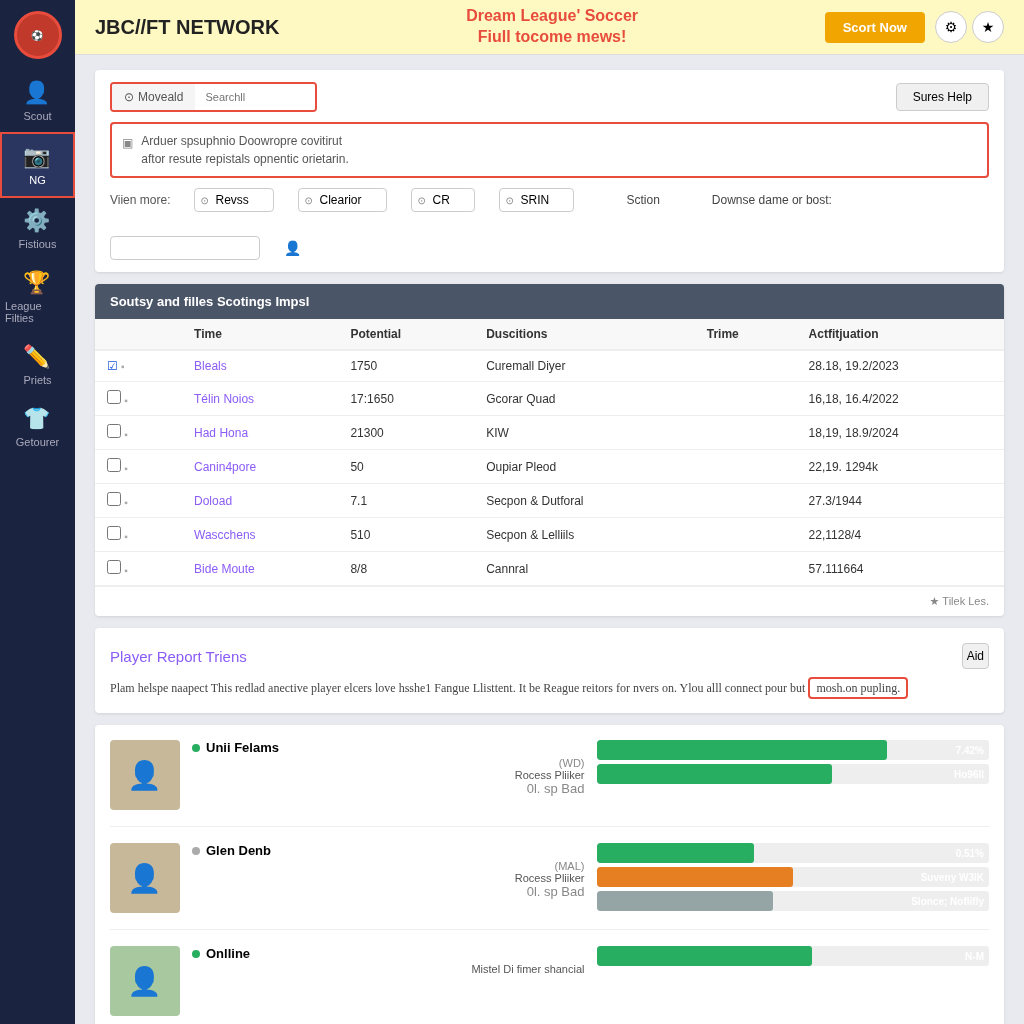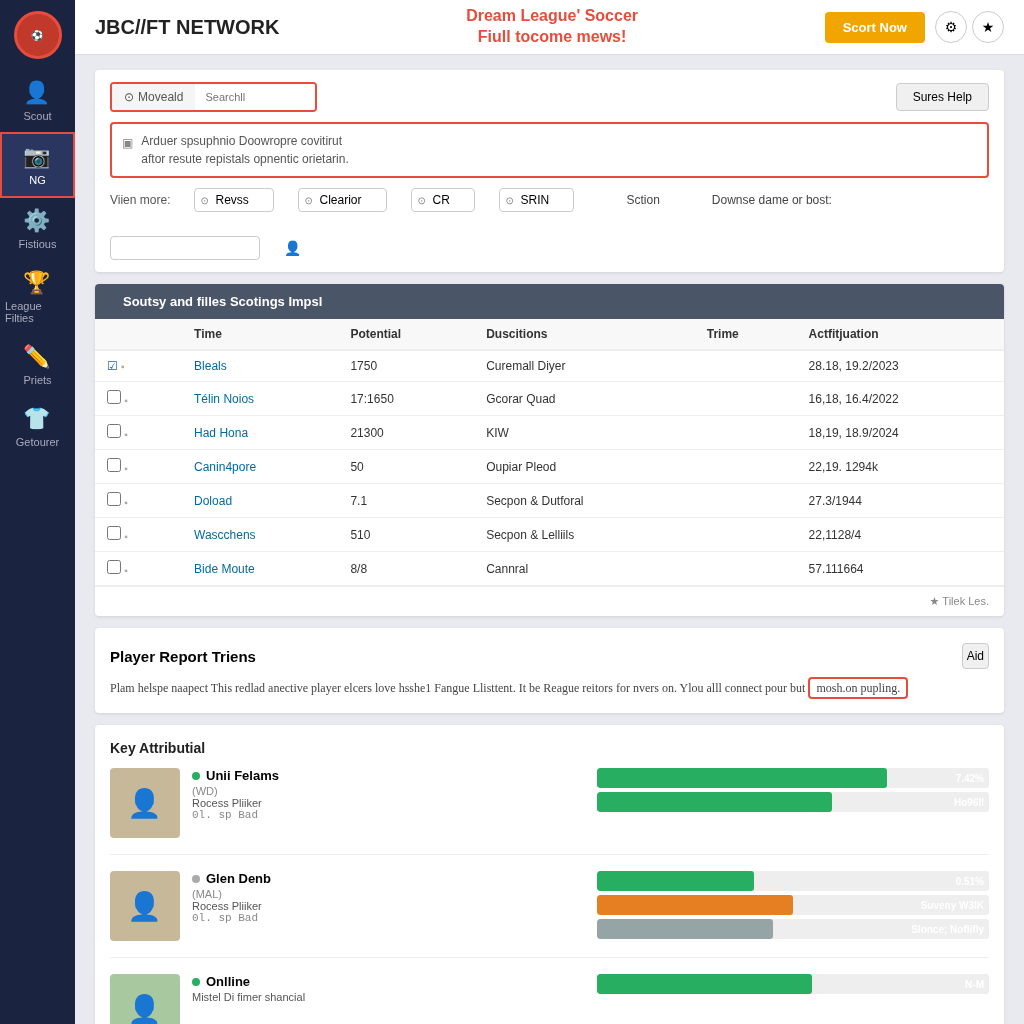--- a/index.html
+++ b/index.html
@@ -54,21 +54,21 @@
     .main {
       flex: 1;
       display: flex;
       flex-direction: column;
       overflow-y: auto;
       background: #e8eaf0;
     }
 
     
     .header {
-      background: #ffffff;
+      background: #fef9c3;
       padding: 26px 20px;
       display: flex;
       align-items: center;
       justify-content: space-between;
       border-bottom: 1px solid #ddd;
       min-height: 55px;
     }
     .header-title {
       font-size: 20px;
       font-weight: bold;
@@ -255,21 +255,21 @@
     
     .table-section {
       background: white;
       border-radius: 4px;
       box-shadow: 0 1px 3px rgba(0,0,0,0.1);
       overflow: hidden;
     }
     .table-header {
       background: #4a5568;
       color: white;
-      padding: 10px 28px;
+      padding: 10px 15px;
       font-size: 13px;
       font-weight: bold;
     }
     table {
       width: 100%;
       border-collapse: collapse;
     }
     thead tr { background: #f8f8f8; border-bottom: 2px solid #eee; }
     thead th {
       padding: 8px 12px;
@@ -278,21 +278,21 @@
       font-weight: bold;
       color: #333;
     }
     tbody tr { border-bottom: 1px solid #eee; }
     tbody td {
       padding: 8px 12px;
       font-size: 12px;
       color: #333;
     }
     .row-checkbox { width: 14px; height: 14px; }
-    .row-link { color: #0369a1; text-decoration: none; cursor: pointer; }
+    .row-link { color: #8b5cf6; text-decoration: none; cursor: pointer; }
     .row-icon { font-size: 10px; color: #aaa; margin-right: 3px; }
     .check-blue { color: #1a56db; }
     .table-footer {
       padding: 8px 15px;
       text-align: right;
       font-size: 11px;
       color: #888;
       border-top: 1px solid #eee;
     }
 
@@ -304,22 +304,22 @@
       padding: 15px;
     }
     .player-report-header {
       display: flex;
       justify-content: space-between;
       align-items: center;
       margin-bottom: 10px;
     }
     .player-report-title {
       font-size: 15px;
-      font-weight: bold;
-      color: #000000;
+      font-weight: normal;
+      color: #8b5cf6;
     }
     .aid-btn {
       background: #f0f0f0;
       border: 1px solid #ccc;
       padding: 5px 4px;
       border-radius: 4px;
       cursor: pointer;
       font-size: 12px;
     }
     .player-report-text {
@@ -365,39 +365,40 @@
       border-radius: 4px;
       overflow: hidden;
       flex-shrink: 0;
       display: flex;
       align-items: center;
       justify-content: center;
       font-size: 28px;
     }
     .player-info {
       flex: 1;
+      text-align: right;
     }
     .player-name-row {
       display: flex;
       align-items: center;
       gap: 6px;
       margin-bottom: 2px;
     }
     .player-dot {
       width: 8px;
       height: 8px;
       border-radius: 50%;
       background: #aaa;
       flex-shrink: 0;
     }
     .player-dot.green { background: #27ae60; }
     .player-name { font-weight: bold; font-size: 13px; }
     .player-pos { font-size: 11px; color: #888; }
     .player-role { font-size: 11px; color: #555; }
-    .player-extra { font-size: 11px; color: #888; font-family: Liberation Mono, monospace; }
+    .player-extra { font-size: 13px; color: #888; }
     .player-bars {
       flex: 1;
       display: flex;
       flex-direction: column;
       gap: 4px;
       justify-content: center;
       min-width: 200px;
     }
     .bar-wrap {
       width: 100%;
@@ -643,21 +644,20 @@
         <div class="player-report-title">Player Report Triens</div>
         <button class="aid-btn">Aid</button>
       </div>
       <div class="player-report-text">
         <span>Plam helspe naapect This redlad anective player elcers love hsshe1 Fangue Llisttent. It be Reague reitors for nvers on. Ylou alll connect pour but</span>
         <span class="highlight-text">mosh.on pupling.</span>
       </div>
     </div>
 
     <div class="key-attributes-section">
-      <div class="key-attributes-title">Key Attributial</div>
       <div id="player-cards">
           <div class="player-card">
             <div class="player-avatar" style="background: rgb(200, 184, 154);">👤</div>
             <div class="player-info">
     <div class="player-name-row">
       <div class="player-dot green"></div>
       <span class="player-name">Unii Felams</span>
     </div>
     <div class="player-pos">(WD)</div>
     <div class="player-role">Rocess Pliiker</div>

